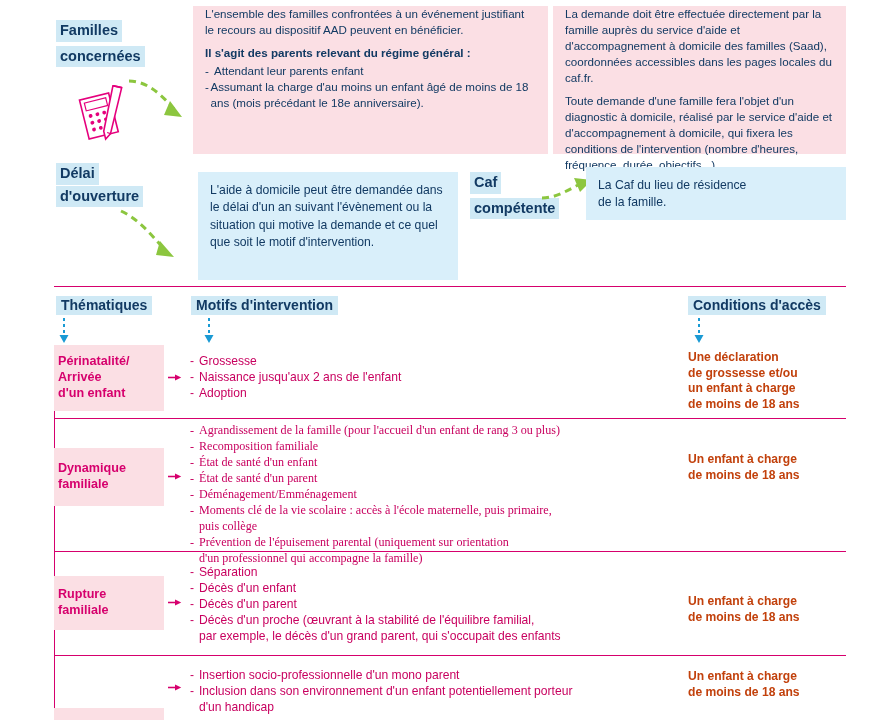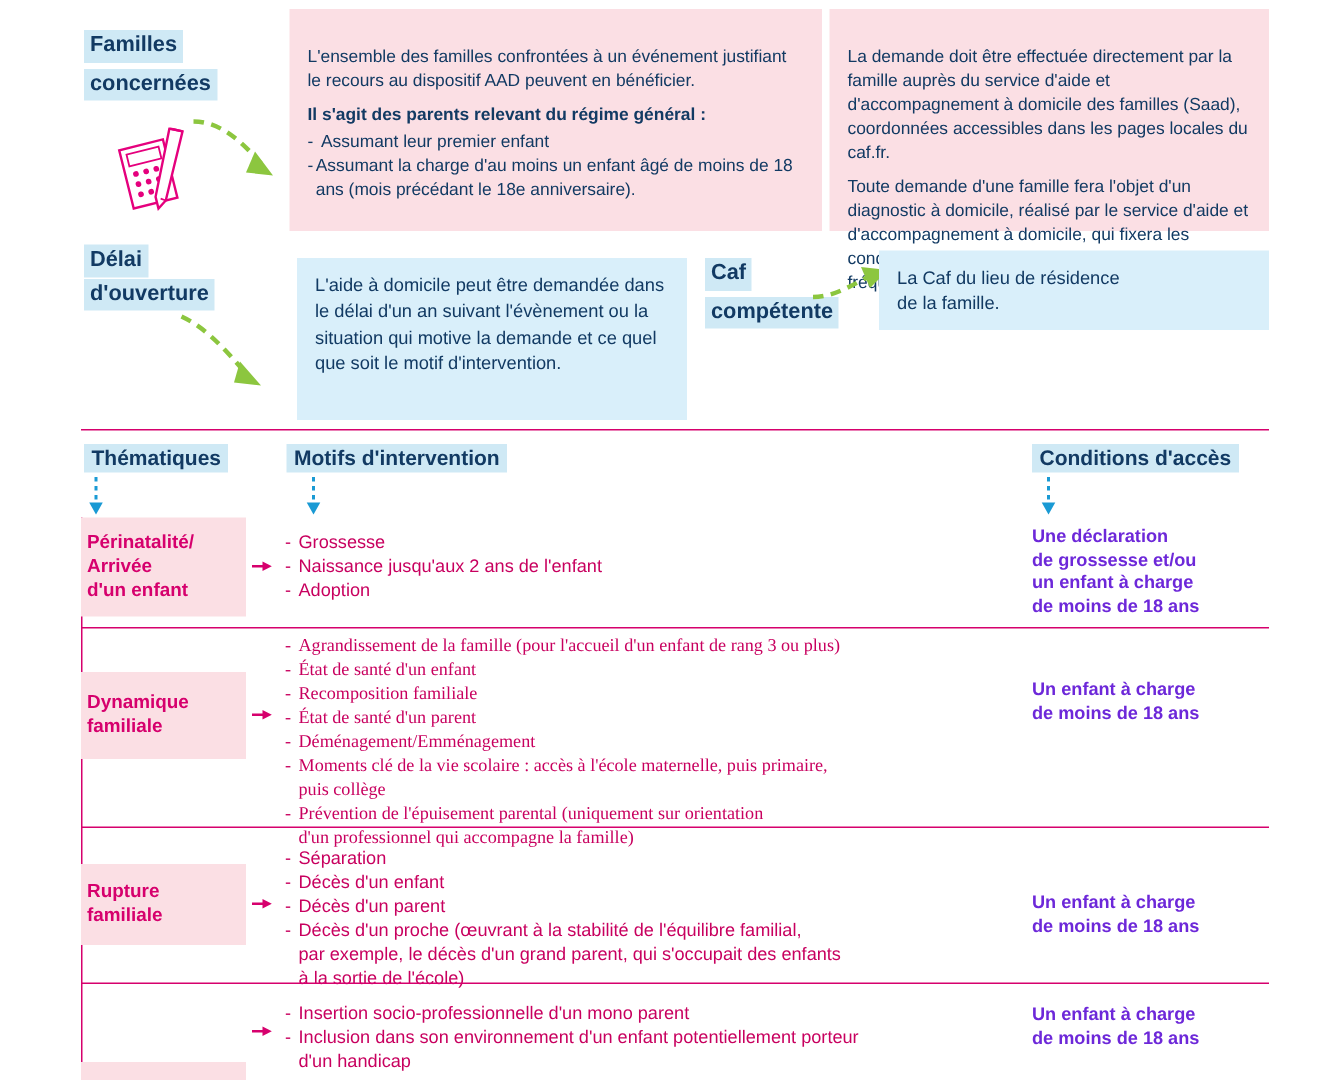--- a/index.html
+++ b/index.html
@@ -34,21 +34,21 @@
     display: inline-block;
     line-height: 1.28;
   }
 
   
   .panel-pink {
     background: #fbdfe4;
     color: #123a63;
     font-size: 11.6px;
     line-height: 1.38;
-    padding: 24px 12px 10px 12px;
+    padding: 0 12px 10px 12px;
   }
   .panel-blue {
     background: #d9effa;
     color: #123a63;
     font-size: 12.2px;
     line-height: 1.42;
     padding: 10px 12px;
   }
   .panel-blue-light {
     background: #d9effa;
@@ -94,21 +94,21 @@
     line-height: 1.32;
   }
   .motifs .item { display: block; }
   .motifs .cont { display: block; padding-left: 9px; }
   .dash { display: inline-block; width: 9px; }
 
   
   .cond {
     font-size: 12.1px;
     font-weight: bold;
-    color: #6d28d9;
+    color: #c2410c;
     line-height: 1.3;
   }
 
   
   .hline { position: absolute; background: #d6006d; height: 1px; }
   .vline { position: absolute; background: #d6006d; width: 1px; }
 
   
   .pink-arrow {
     position: absolute;
@@ -151,21 +151,21 @@
 
   <svg class="arrow-green" style="left:126px; top:75px;" width="66" height="52" viewBox="0 0 66 52">
     <path d="M3 6 C 20 6, 34 18, 48 34" stroke="#8cc63f" stroke-width="3" fill="none" stroke-dasharray="7 5"></path>
     <path d="M44 26 L56 42 L38 40 Z" fill="#8cc63f"></path>
   </svg>
 
   <div class="abs panel-pink" style="left:193px; top:6px; width:355px; height:148px;">
     <p class="tight">L'ensemble des familles confrontées à un événement justifiant le recours au dispositif AAD peuvent en bénéficier.</p>
     <p class="tight bold mt6">Il s'agit des parents relevant du régime général :</p>
     <div style="margin-top:2px;">
-      <div><span class="dash">-</span><span>Assumant leur premier enfant</span></div>
+      <div><span class="dash">-</span><span>Attendant leur parents enfant</span></div>
       <div style="display:flex;">
           <span class="dash">-</span>
           <span>Assumant la charge d'au moins un enfant âgé de moins de 18 ans (mois précédant le 18e anniversaire).</span>
         </div>
     </div>
   </div>
 
   <div class="abs panel-pink" style="left:553px; top:6px; width:293px; height:148px;">
     <p class="tight">La demande doit être effectuée directement par la famille auprès du service d'aide et d'accompagnement à domicile des familles (Saad), coordonnées accessibles dans les pages locales du caf.fr.</p>
     <p class="tight mt6">Toute demande d'une famille fera l'objet d'un diagnostic à domicile, réalisé par le service d'aide et d'accompagnement à domicile, qui fixera les conditions de l'intervention (nombre d'heures, fréquence, durée, objectifs...).</p>
@@ -257,22 +257,22 @@
       <span>Dynamique</span><br>
       <span>familiale</span>
     </div>
   </div>
   <svg class="pink-arrow" style="left:168px; top:472px;" width="18" height="10" viewBox="0 0 18 10">
     <path d="M0 5 L10 5" stroke="#d6006d" stroke-width="2"></path>
     <path d="M9 1 L17 5 L9 9 Z" fill="#d6006d"></path>
   </svg>
   <div class="abs motifs" style="left:190px; top:423px; width:490px;font-family:Liberation Serif, serif;">
     <span class="item"><span class="dash">-</span><span>Agrandissement de la famille (pour l'accueil d'un enfant de rang 3 ou plus)</span></span>
+    <span class="item"><span class="dash">-</span><span>Recomposition familiale</span></span>
     <span class="item"><span class="dash">-</span><span>État de santé d'un enfant</span></span>
-    <span class="item"><span class="dash">-</span><span>Recomposition familiale</span></span>
     <span class="item"><span class="dash">-</span><span>État de santé d'un parent</span></span>
     <span class="item"><span class="dash">-</span><span>Déménagement/Emménagement</span></span>
     <span class="item"><span class="dash">-</span><span>Moments clé de la vie scolaire : accès à l'école maternelle, puis primaire,</span></span>
     <span class="cont">puis collège</span>
     <span class="item"><span class="dash">-</span><span>Prévention de l'épuisement parental (uniquement sur orientation</span></span>
     <span class="cont">d'un professionnel qui accompagne la famille)</span>
   </div>
   <div class="abs cond" style="left:688px; top:452px; width:175px;">
     <div>Un enfant à charge</div>
     <div>de moins de 18 ans</div>
@@ -289,21 +289,20 @@
   <svg class="pink-arrow" style="left:168px; top:598px;" width="18" height="10" viewBox="0 0 18 10">
     <path d="M0 5 L10 5" stroke="#d6006d" stroke-width="2"></path>
     <path d="M9 1 L17 5 L9 9 Z" fill="#d6006d"></path>
   </svg>
   <div class="abs motifs" style="left:190px; top:565px; width:490px;">
     <span class="item"><span class="dash">-</span><span>Séparation</span></span>
     <span class="item"><span class="dash">-</span><span>Décès d'un enfant</span></span>
     <span class="item"><span class="dash">-</span><span>Décès d'un parent</span></span>
     <span class="item"><span class="dash">-</span><span>Décès d'un proche (œuvrant à la stabilité de l'équilibre familial,</span></span>
     <span class="cont">par exemple, le décès d'un grand parent, qui s'occupait des enfants</span>
-    <span class="cont">à la sortie de l'école)</span>
   </div>
   <div class="abs cond" style="left:688px; top:594px; width:175px;">
     <div>Un enfant à charge</div>
     <div>de moins de 18 ans</div>
   </div>
 
   <div class="hline" style="left:54px; top:655px; width:792px;"></div>
 
   <div class="abs theme-chip" style="left:54px; top:668px; width:110px; height:42px;margin-top:40px;">
     <div>

